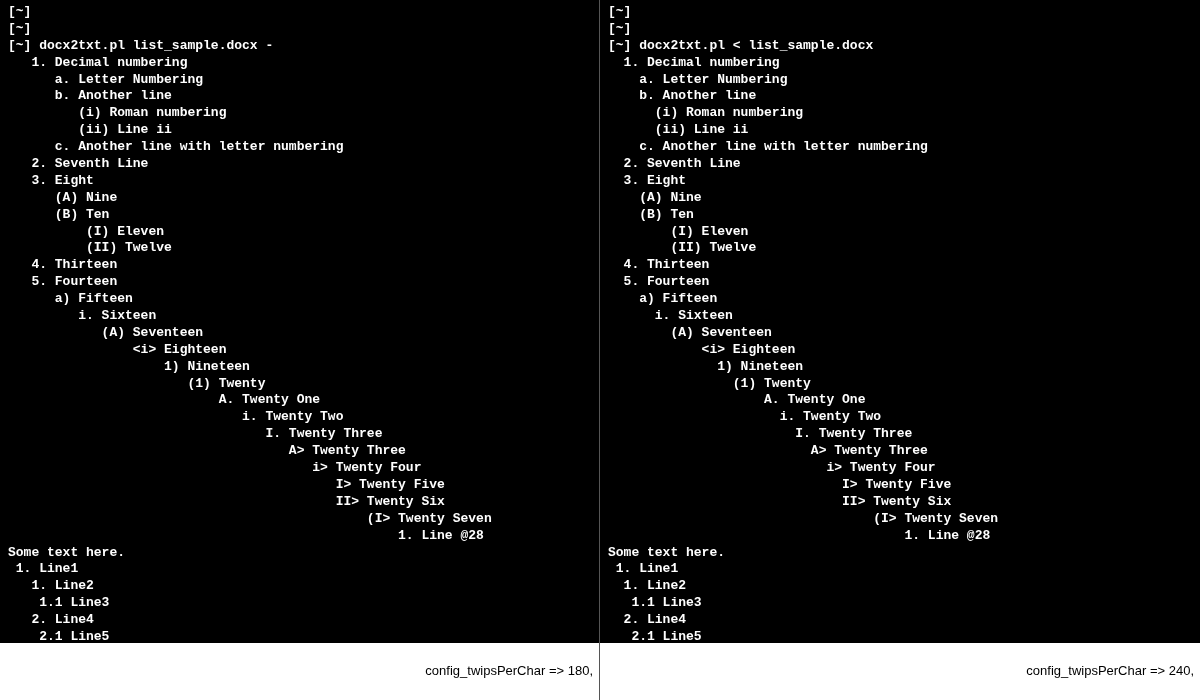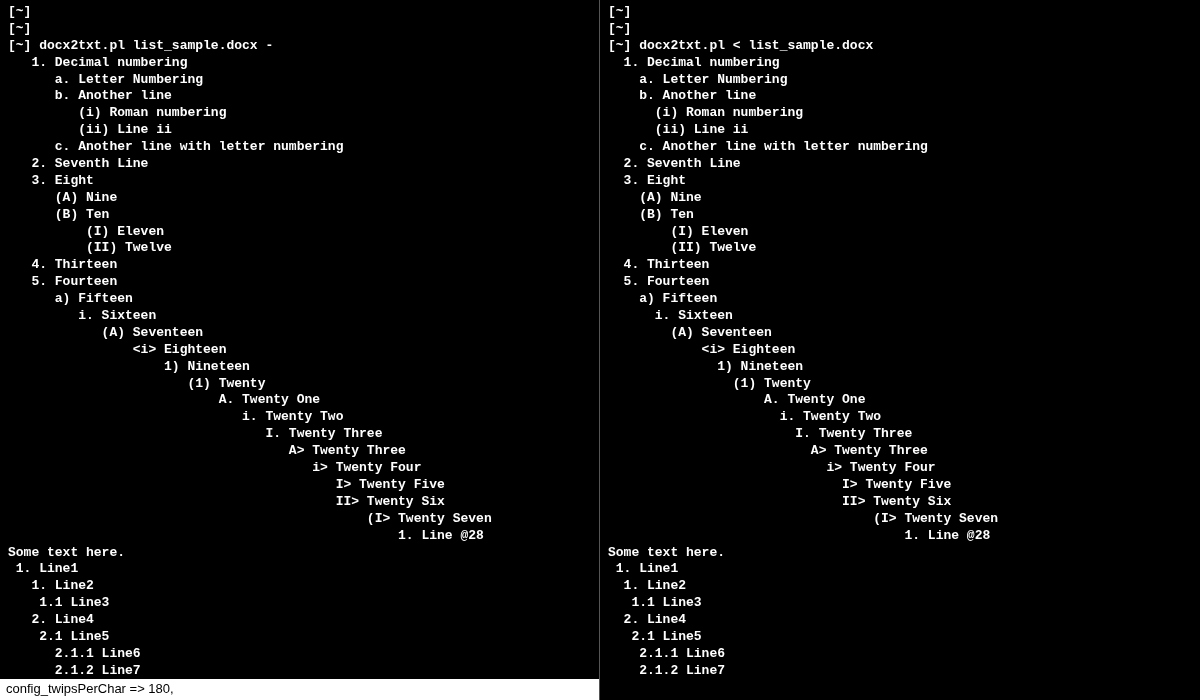--- a/index.html
+++ b/index.html
@@ -33,22 +33,23 @@
     }
     .footer {
       position: absolute;
       bottom: 0;
       left: 0;
       right: 0;
       background: #fff;
       color: #000;
       font-family: Arial, sans-serif;
       font-size: 13px;
-      padding: 2px 6px;
+      padding: 20px 6px;
       font-weight: normal;
+      text-align: right;
     }
   </style>
 </head>
 <body>
 
 <div class="container">
   <div class="pane">
     <div class="terminal-output">[~]
 [~]
 [~] docx2txt.pl list_sample.docx -
@@ -155,14 +156,15 @@
     # Small black square bullet
      :: Diamond bullet
         &gt; Arrowhead bullet
           + Right-Sign bullet
    a) Small letter numbering
    b) Another line
      i) Small roman numbering
      ii) Yet another line
 
 [~]</div>
+    <div class="footer">config_twipsPerChar =&gt; 240,</div>
   </div>
 </div>
 
 </body></html>

